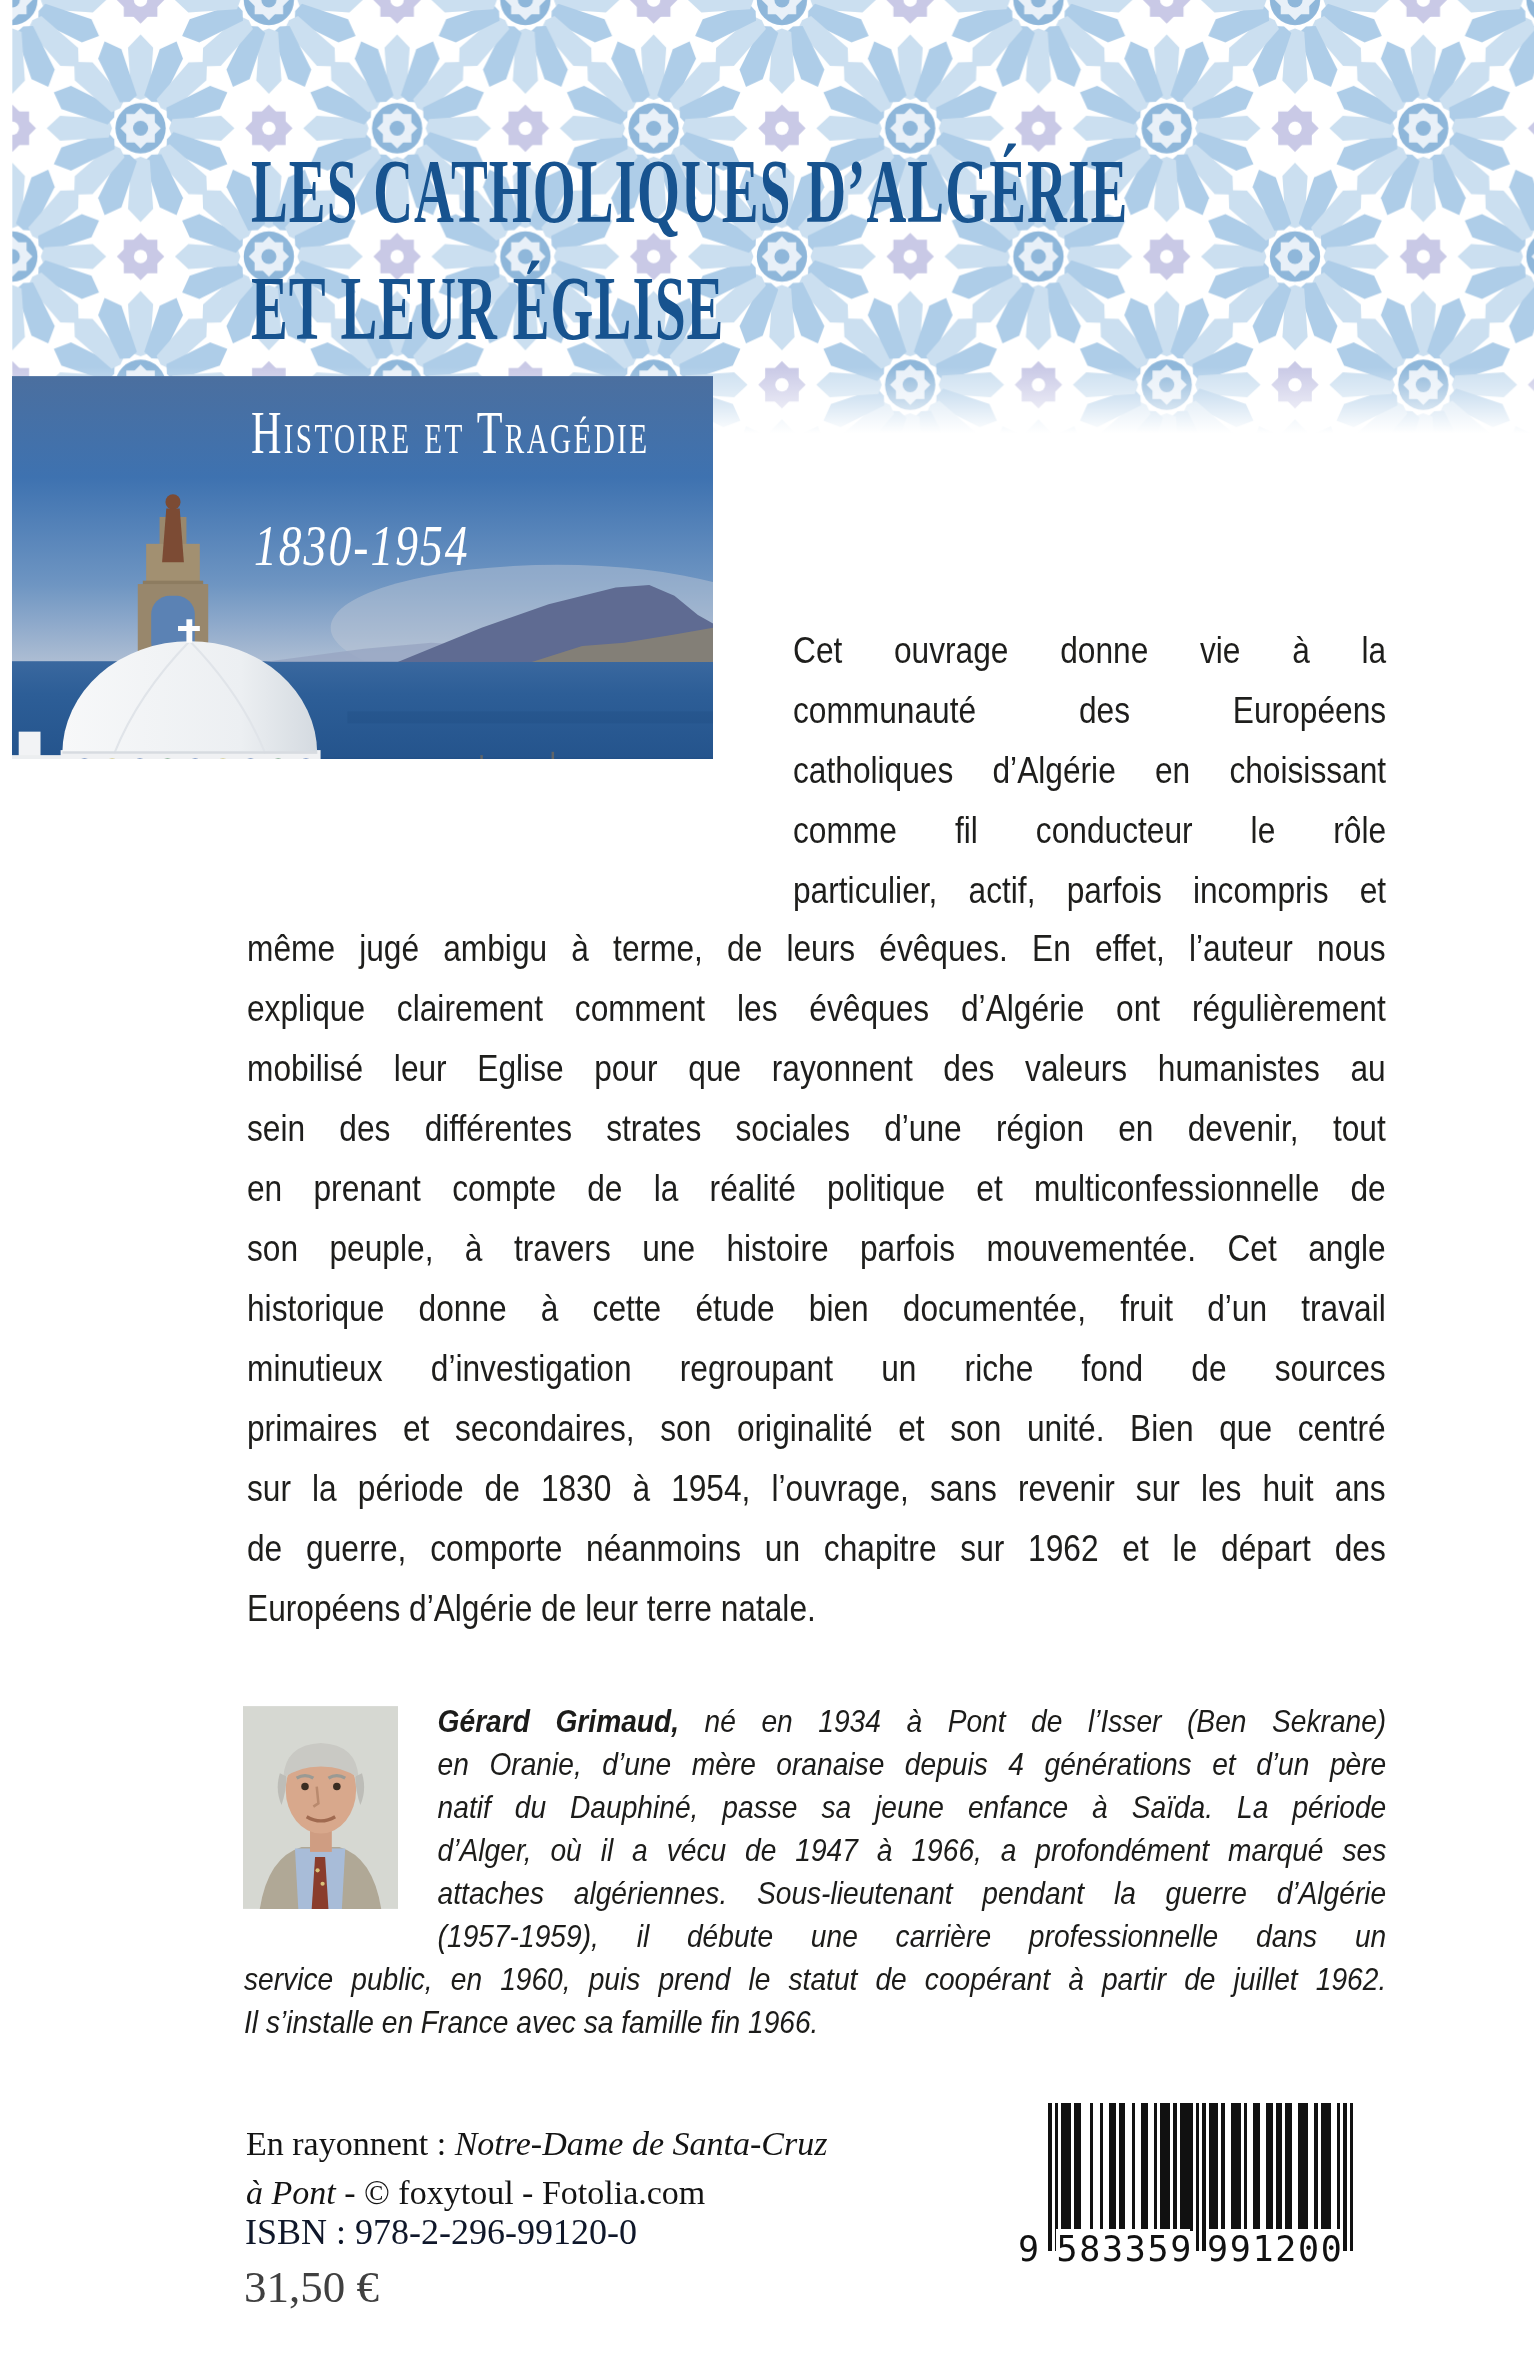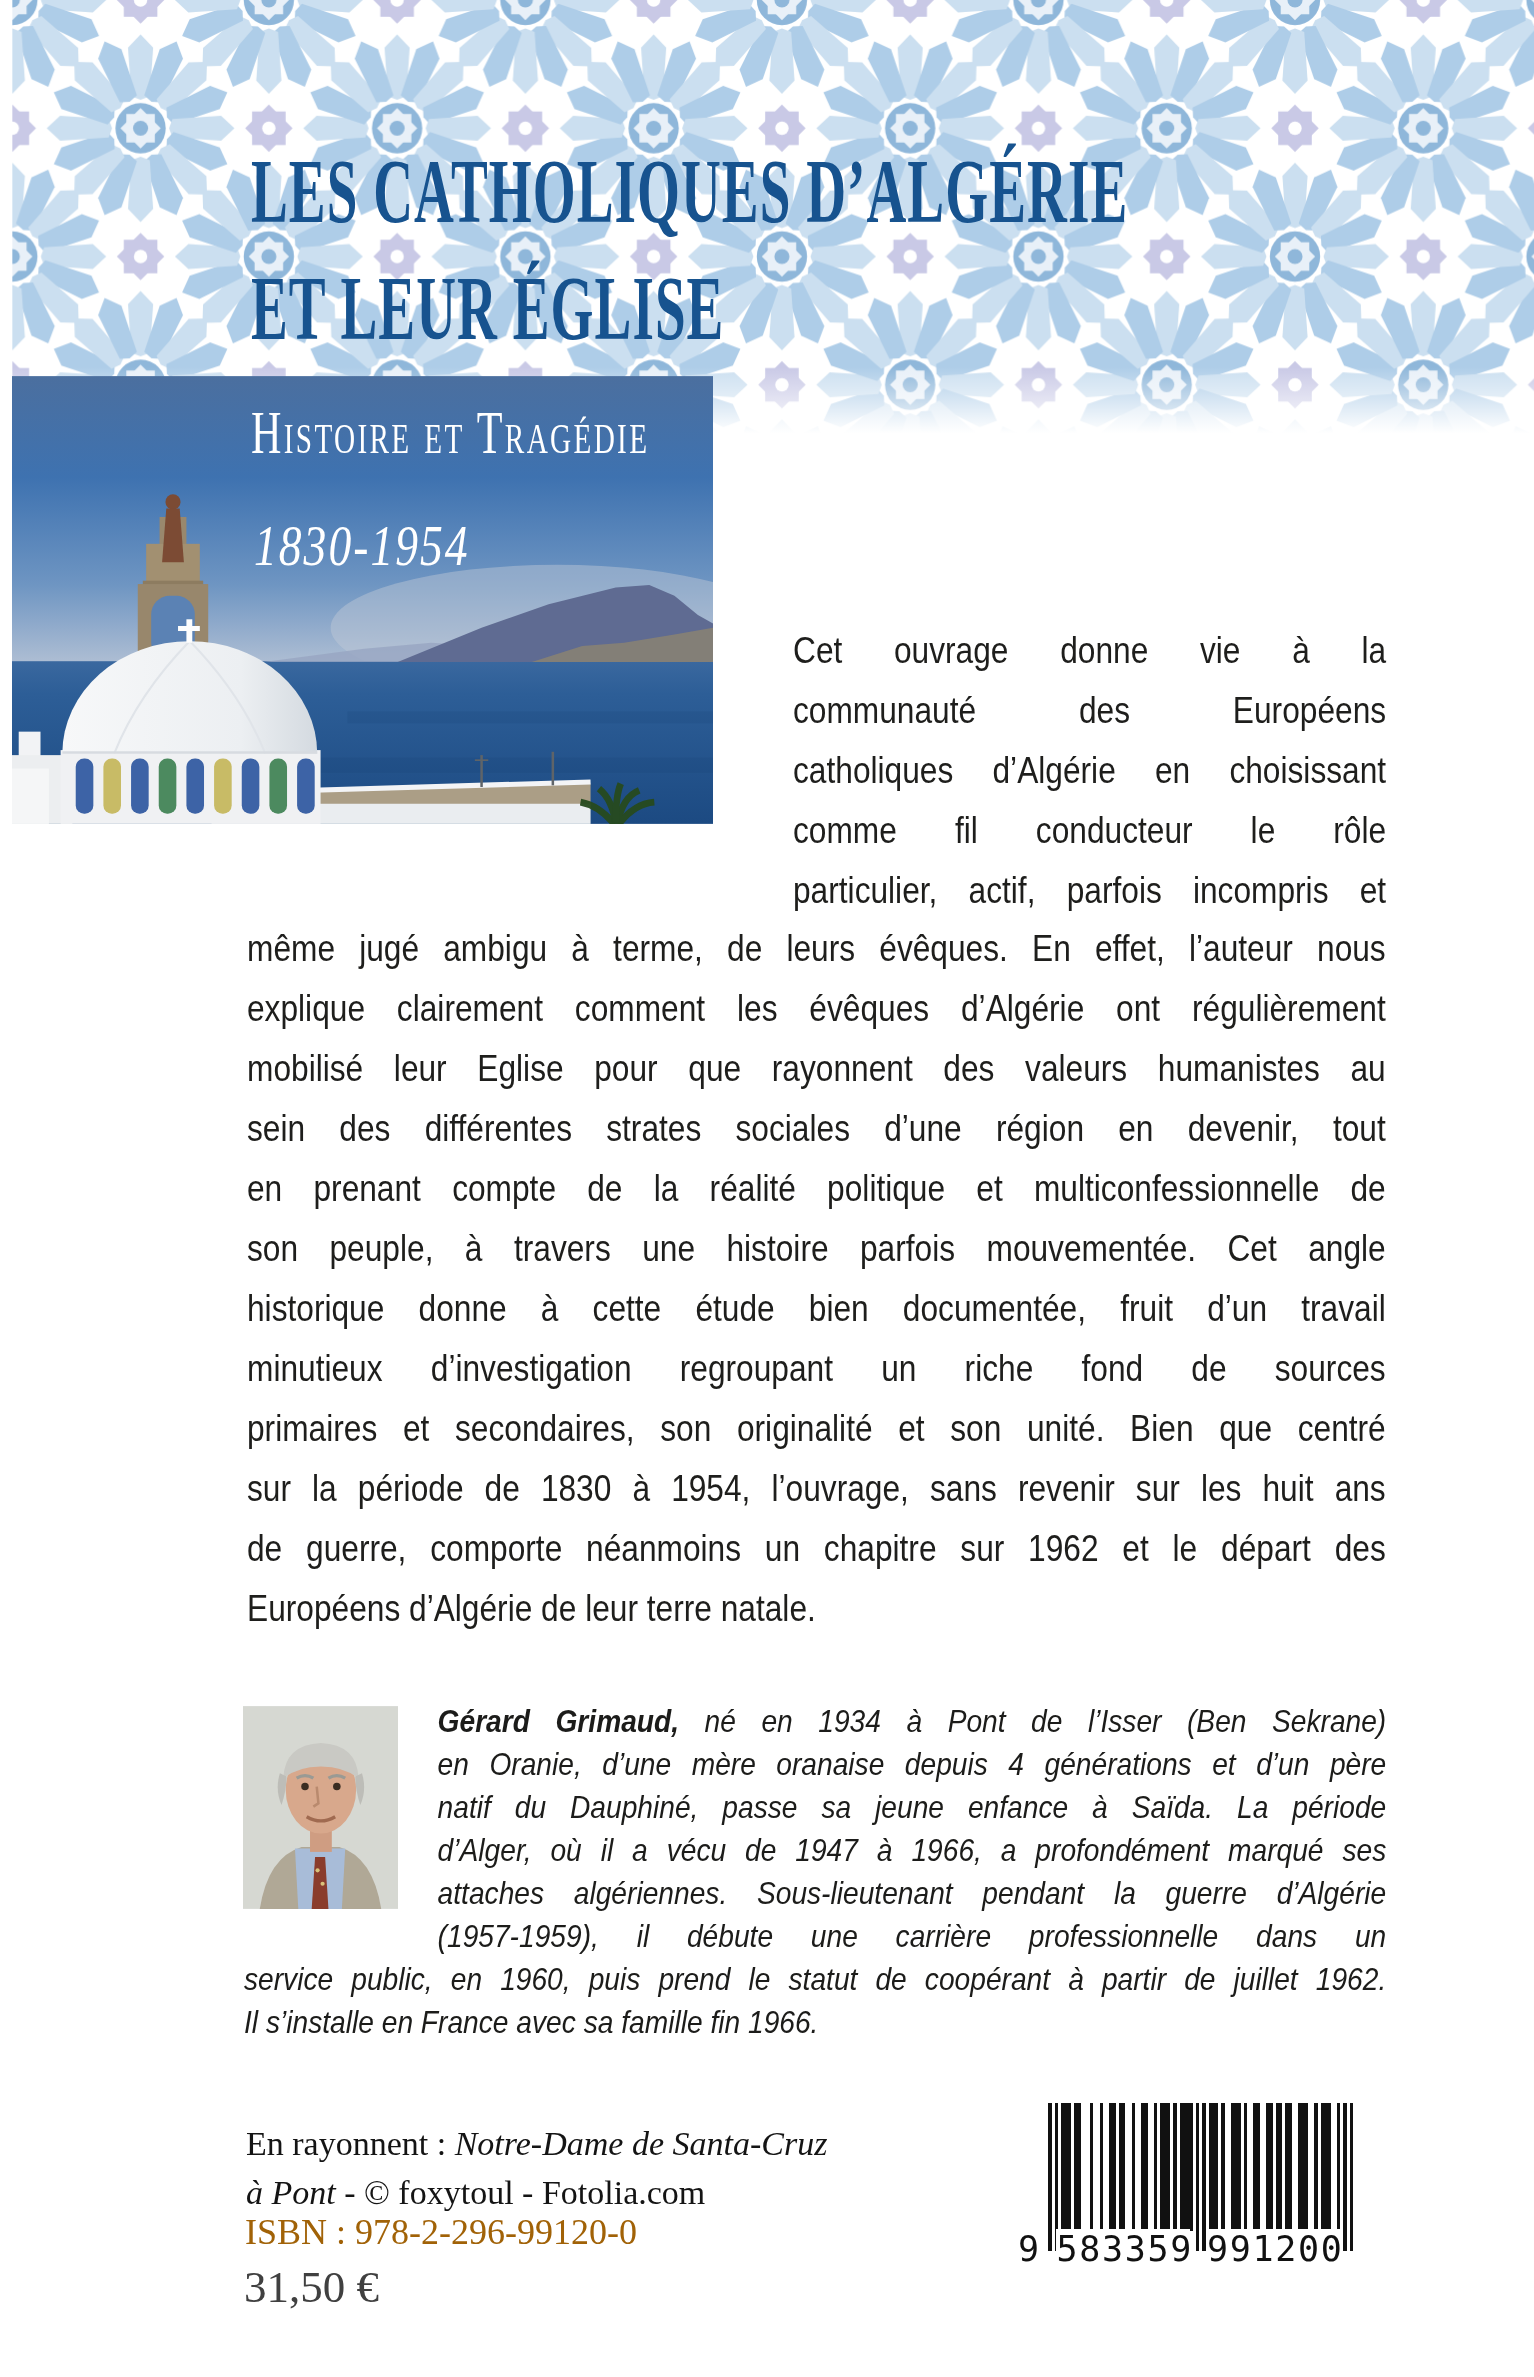--- a/index.html
+++ b/index.html
@@ -10,21 +10,21 @@
   .band{position:absolute;left:0;top:0;}
   .band-fade{position:absolute;left:0;top:367px;width:1534px;height:81px;
              background:linear-gradient(180deg,rgba(255,255,255,0) 0%,#ffffff 82%);z-index:2;}
   
   .title{position:absolute;left:239px;color:#17538f;font-family:"Liberation Serif",serif;
          font-weight:bold;font-size:92px;line-height:1;white-space:nowrap;
          transform:scaleX(0.60);transform-origin:0 0;letter-spacing:1.7px;z-index:3;}
   .title.l1{top:145px;}
   .title.l2{top:262px;}
   
-  .photo{position:absolute;left:0;top:376px;width:701px;height:448px;overflow:hidden;z-index:4;}
+  .photo{position:absolute;left:0;top:376px;width:701px;height:383px;overflow:hidden;z-index:4;}
   .photo .subtitle{position:absolute;left:239px;top:25px;color:#ffffff;
          font-family:"Liberation Serif",serif;font-size:62px;line-height:1;font-variant:small-caps;
          letter-spacing:3.4px;white-space:nowrap;transform:scaleX(0.68);transform-origin:0 0;}
   .photo .years{position:absolute;left:242px;top:141px;color:#ffffff;
          font-family:"Liberation Serif",serif;font-style:italic;font-size:57px;line-height:1;
          letter-spacing:2.5px;white-space:nowrap;transform:scaleX(0.80);transform-origin:0 0;}
   
   .desc{position:absolute;color:#1e1e1c;font-size:36px;line-height:60px;
         transform:scaleX(0.88);transform-origin:0 0;z-index:5;}
   .desc-narrow{left:781px;top:621px;width:674px;}
@@ -35,21 +35,21 @@
   .bio-photo{position:absolute;left:231px;top:1706px;width:155px;height:203px;z-index:5;}
   .bio{position:absolute;left:232px;top:1700px;width:1298px;color:#1c1c1a;
        font-size:32px;line-height:43px;font-style:italic;
        transform:scaleX(0.88);transform-origin:0 0;z-index:4;}
   .bio .ind{padding-left:220px;}
   .bio .name{font-weight:bold;}
   
   .credit{position:absolute;left:234px;top:2119px;color:#141414;
           font-family:"Liberation Serif",serif;font-size:34px;line-height:49px;z-index:5;}
   .credit .it{font-style:italic;}
-  .isbn{position:absolute;left:233px;top:2212px;color:#a16207;
+  .isbn{position:absolute;left:233px;top:2212px;color:#0f172a;
         font-family:"Liberation Serif",serif;font-size:36px;line-height:41px;z-index:5;}
   .price{position:absolute;left:232px;top:2263px;color:#404040;
          font-family:"Liberation Serif",serif;font-size:45px;line-height:49px;z-index:5;}
   
   .barcode{position:absolute;left:1036px;top:2103px;width:305px;height:168px;z-index:5;}
   .barcode .digits{position:absolute;top:126px;left:0;width:100%;height:40px;
         font-family:"DejaVu Sans Mono","Liberation Mono",monospace;font-size:35px;color:#111;}
   .barcode .digits .lead{position:absolute;left:-30px;top:0;}
   .barcode .digits .gl{position:absolute;left:8.4px;width:134px;top:0;text-align:center;
         letter-spacing:1.7px;background:#fff;}

